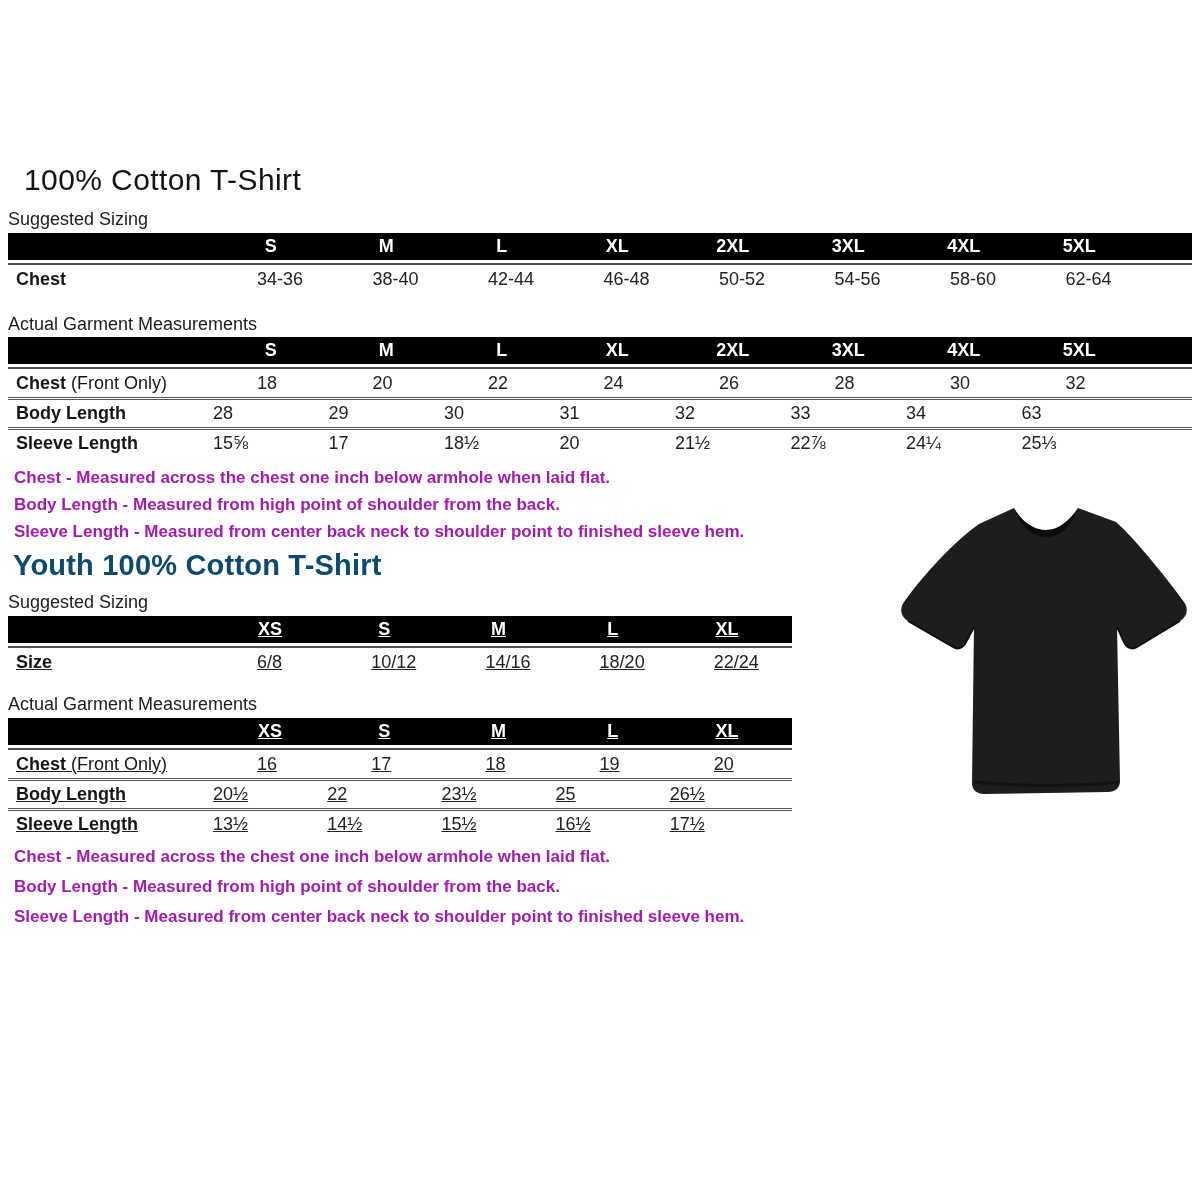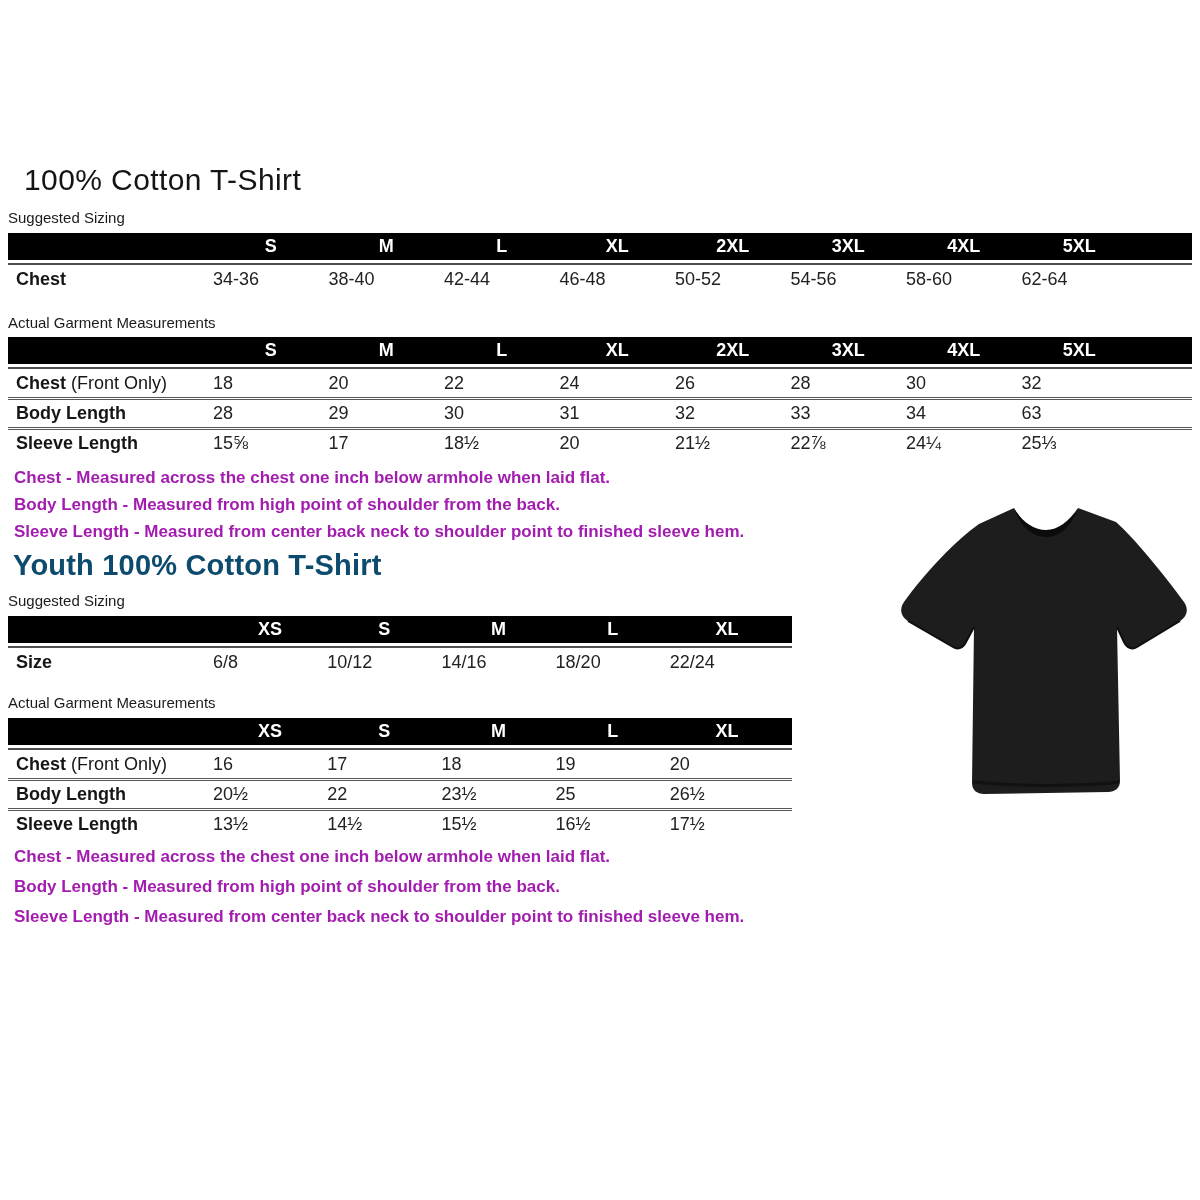--- a/index.html
+++ b/index.html
@@ -6,35 +6,35 @@
   body{width:1200px;height:1200px;font-family:"Liberation Sans","DejaVu Sans",sans-serif;color:#1a1a1a;}
   .page{position:relative;width:1200px;height:1200px;overflow:hidden;background:#fff;}
 
   .h-adult{position:absolute;left:24px;top:163px;font-size:30px;font-weight:400;letter-spacing:.4px;color:#141414;line-height:1.15;}
   .h-youth{position:absolute;left:13px;top:549px;font-size:29px;font-weight:700;letter-spacing:.2px;color:#0c4a6e;line-height:1.15;}
 
   .banner{position:absolute;left:346px;top:166px;width:554px;height:39px;background:#000;
           display:flex;align-items:center;justify-content:center;
           color:#fff;font-size:27px;font-weight:800;letter-spacing:7px;}
 
-  .sec-label{position:absolute;left:8px;font-size:15px;color:#1c1c1c;}
+  .sec-label{position:absolute;left:8px;font-size:18px;color:#1c1c1c;}
 
   .tbl{position:absolute;left:8px;}
   .tbl.adult{width:1184px;}
   .tbl.youth{width:784px;}
   .grid{display:grid;align-items:center;}
   .grid.a{grid-template-columns:205px repeat(8,1fr);padding-right:55px;}
-  .grid.y{grid-template-columns:205px repeat(5,1fr);padding-right:8px;}
+  .grid.y{grid-template-columns:205px repeat(5,1fr);padding-right:8px;text-decoration:underline;}
   .band{background:#000;color:#fff;font-weight:700;font-size:18px;height:27px;}
   .band .cell{text-align:center;}
   .trow{font-size:18px;color:#222;height:27px;}
   .trow .cell{text-align:left;}
   .trow .lbl{text-align:left;padding-left:8px;font-weight:700;color:#161616;}
   .trow .lbl .normal{font-weight:400;}
-  .trow.first{border-top:2px solid #4f4f4f;margin-top:3px;height:28px;}
+  .trow.first{border-top:2px solid #4f4f4f;margin-top:3px;height:28px;gap:44px;}
   .trow.sep{border-top:3px double #555;height:27px;}
 
   .notes{position:absolute;left:14px;font-size:17px;color:#a21caf;font-weight:bold;}
   .notes.n1{top:464px;line-height:27px;}
   .notes.n2{top:842px;line-height:30px;}
 
   .tshirt{position:absolute;left:893px;top:486px;width:302px;height:330px;}
   .tshirt svg{display:block;width:100%;height:100%;}
 </style>
 </head>

